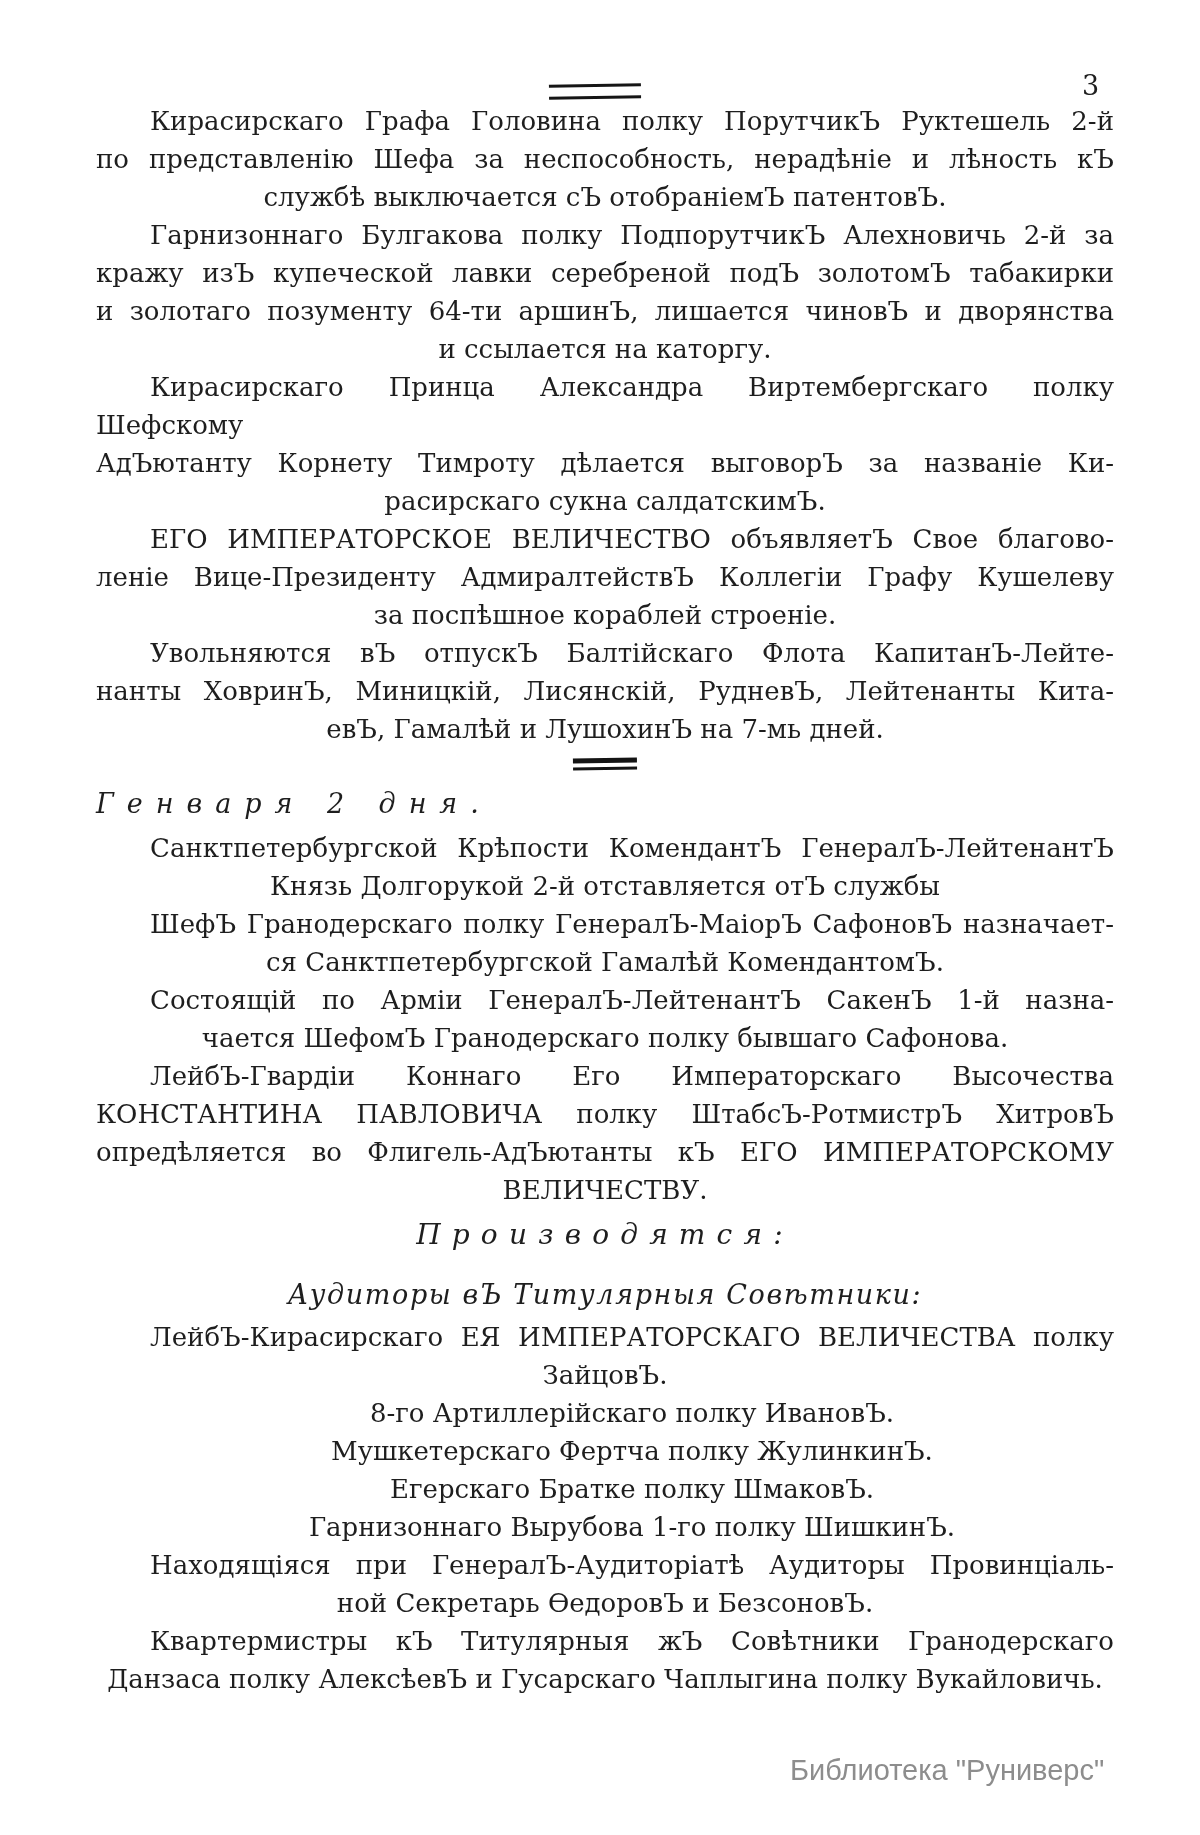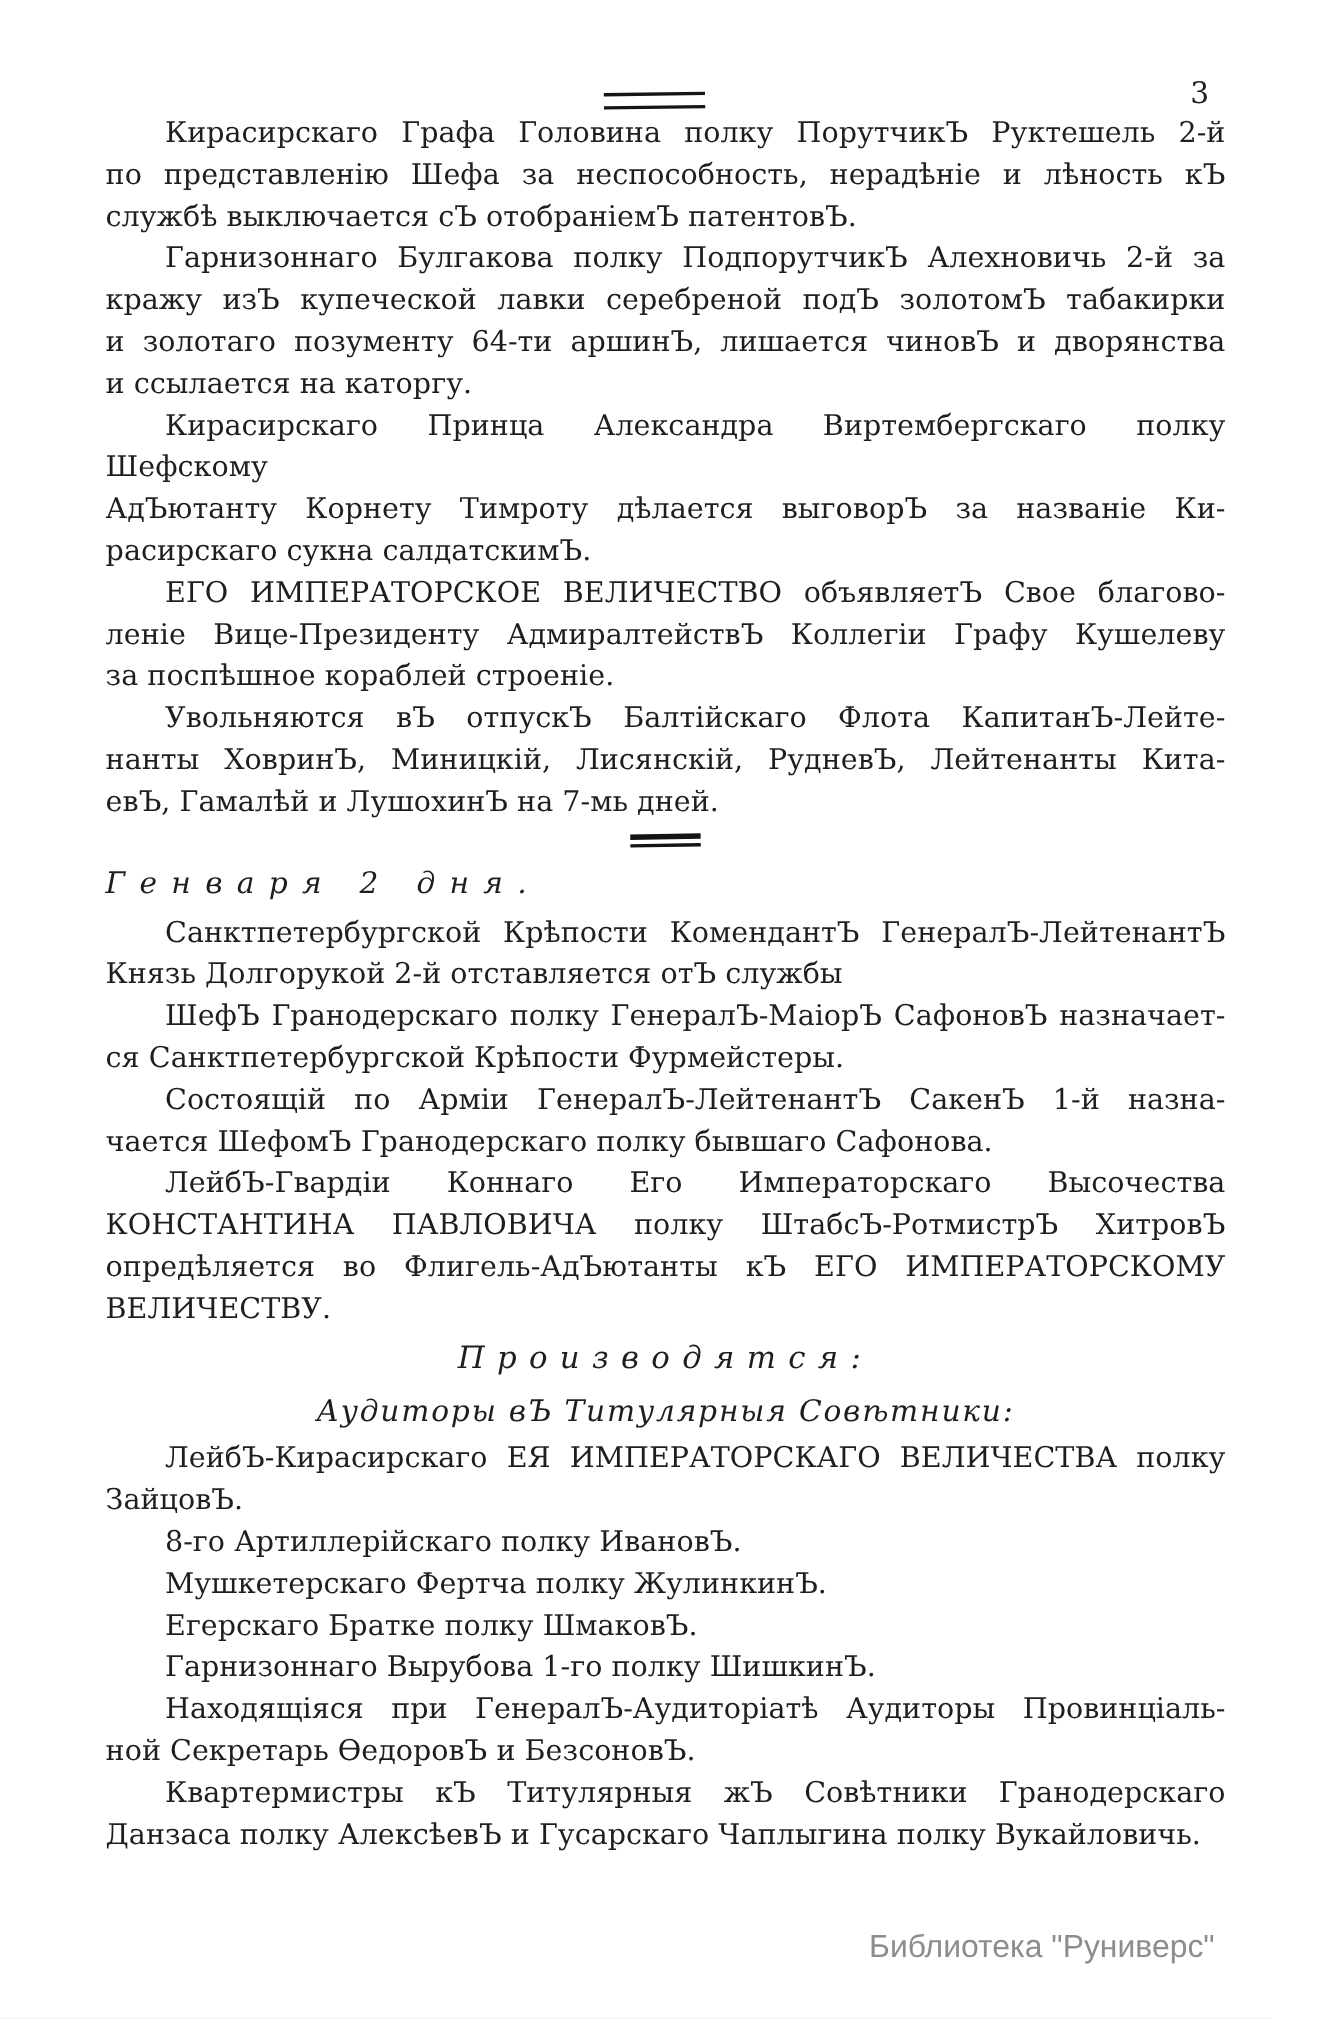--- a/index.html
+++ b/index.html
@@ -11,35 +11,35 @@
   .top-rule{
     position:absolute;top:84px;left:549px;width:92px;height:9px;
     border-top:3px solid #151515;border-bottom:3px solid #151515;
     transform:rotate(-0.8deg);
   }
   .text-col{
     position:absolute;left:96px;top:102px;width:1018px;
     font-size:26px;line-height:38px;
   }
   .para{margin:0;}
-  .line{text-align:left;}
+  .line{text-align:center;}
   .line.just{text-align:justify;text-align-last:justify;text-justify:inter-word;}
   .line.first{text-indent:54px;}
   .rule{
     width:64px;height:4px;margin:10px auto 11px;
     border-top:5px solid #141414;border-bottom:3px solid #141414;
     transform:rotate(-1deg);
   }
   .h-date{
     font-style:italic;text-align:left;font-size:27px;
     letter-spacing:0.48em;line-height:46px;margin:2px 0 2px;
   }
   .h-promote{
     font-style:italic;text-align:center;font-size:28px;
-    letter-spacing:0.40em;line-height:48px;margin:2px 0 4px;
+    letter-spacing:0.40em;line-height:48px;margin:2px 0 15px;
   }
   .h-sub{
     font-style:italic;text-align:center;font-size:27px;
     letter-spacing:0.06em;line-height:42px;margin:0 0 2px;
   }
   .watermark{
     position:absolute;top:1754px;left:790px;
     font-family:"Liberation Sans",sans-serif;font-size:29px;color:#8d8d8d;
   }
 </style>
@@ -77,21 +77,21 @@
         <div class="line">евЪ, Гамалѣй и ЛушохинЪ на 7-мь дней.</div>
       </div>
       <div class="rule"></div>
       <div class="h-date">Генваря 2 дня.</div>
       <div class="para">
         <div class="line first just">Санктпетербургской Крѣпости КомендантЪ ГенералЪ-ЛейтенантЪ</div>
         <div class="line">Князь Долгорукой 2-й отставляется отЪ службы</div>
       </div>
       <div class="para">
         <div class="line first just">ШефЪ Гранодерскаго полку ГенералЪ-МаіорЪ СафоновЪ назначает-</div>
-        <div class="line">ся Санктпетербургской Крѣпости Фурмейстеры.</div>
+        <div class="line">ся Санктпетербургской Гамалѣй КомендантомЪ.</div>
       </div>
       <div class="para">
         <div class="line first just">Состоящій по Арміи ГенералЪ-ЛейтенантЪ СакенЪ 1-й назна-</div>
         <div class="line">чается ШефомЪ Гранодерскаго полку бывшаго Сафонова.</div>
       </div>
       <div class="para">
         <div class="line first just">ЛейбЪ-Гвардіи Коннаго Его Императорскаго Высочества</div>
         <div class="line just">КОНСТАНТИНА ПАВЛОВИЧА полку ШтабсЪ-РотмистрЪ ХитровЪ</div>
         <div class="line just">опредѣляется во Флигель-АдЪютанты кЪ ЕГО ИМПЕРАТОРСКОМУ</div>
         <div class="line">ВЕЛИЧЕСТВУ.</div>

